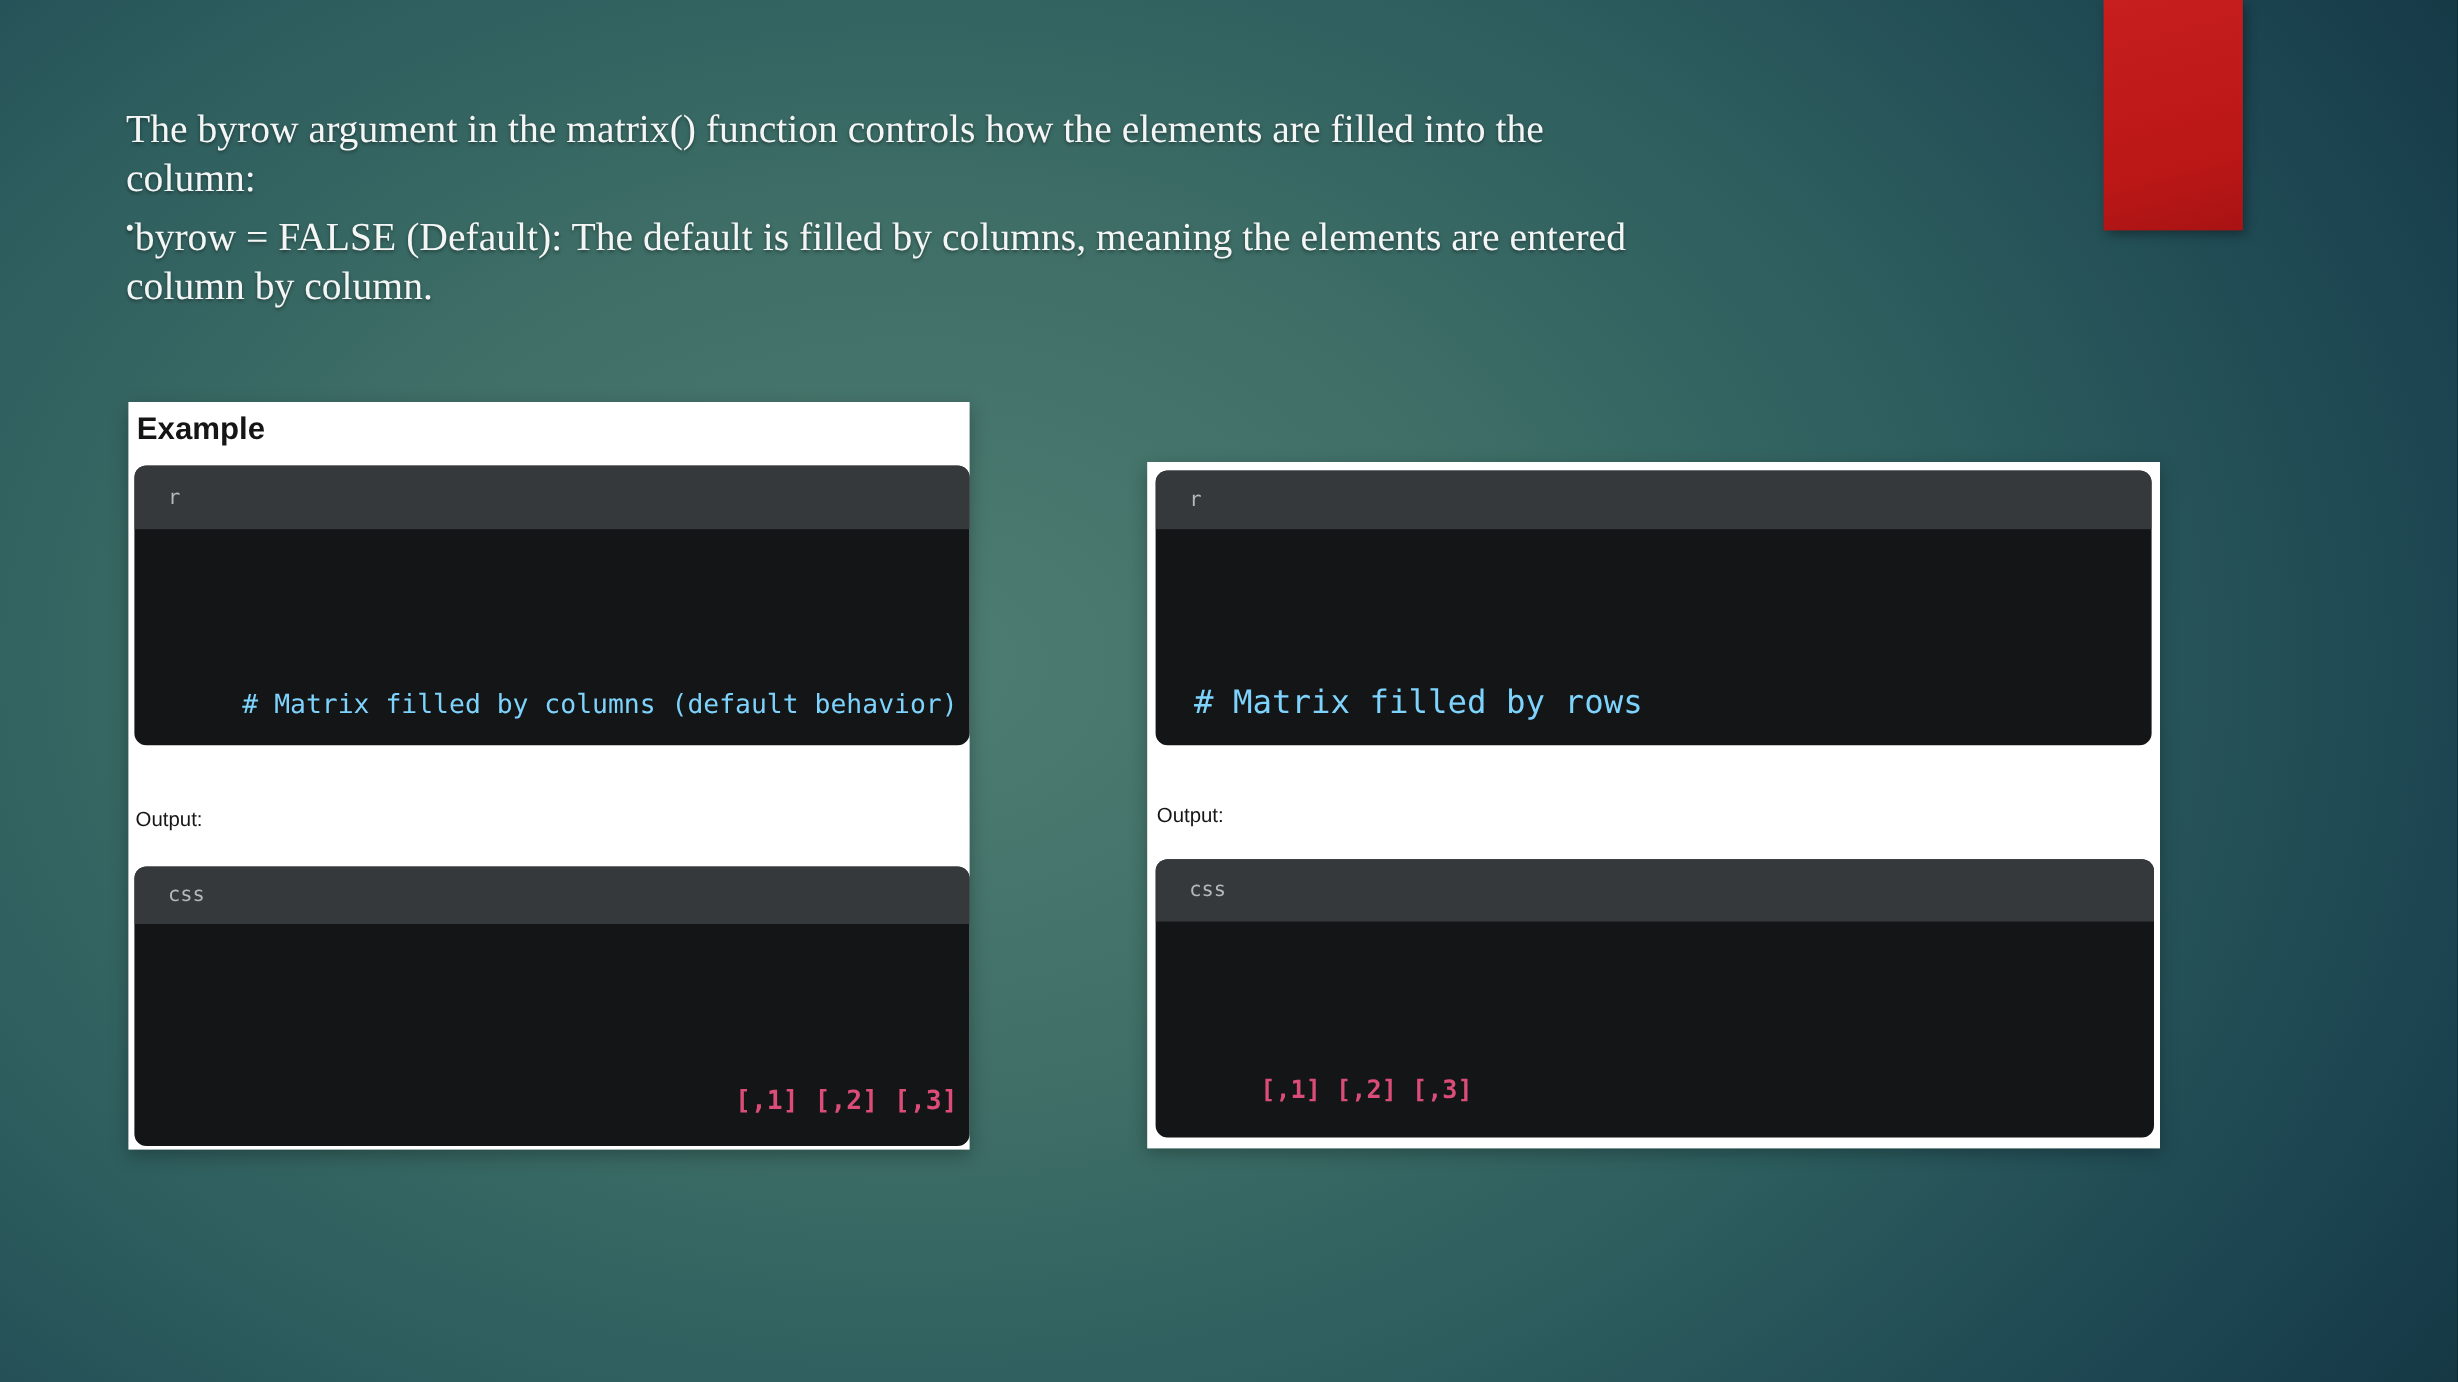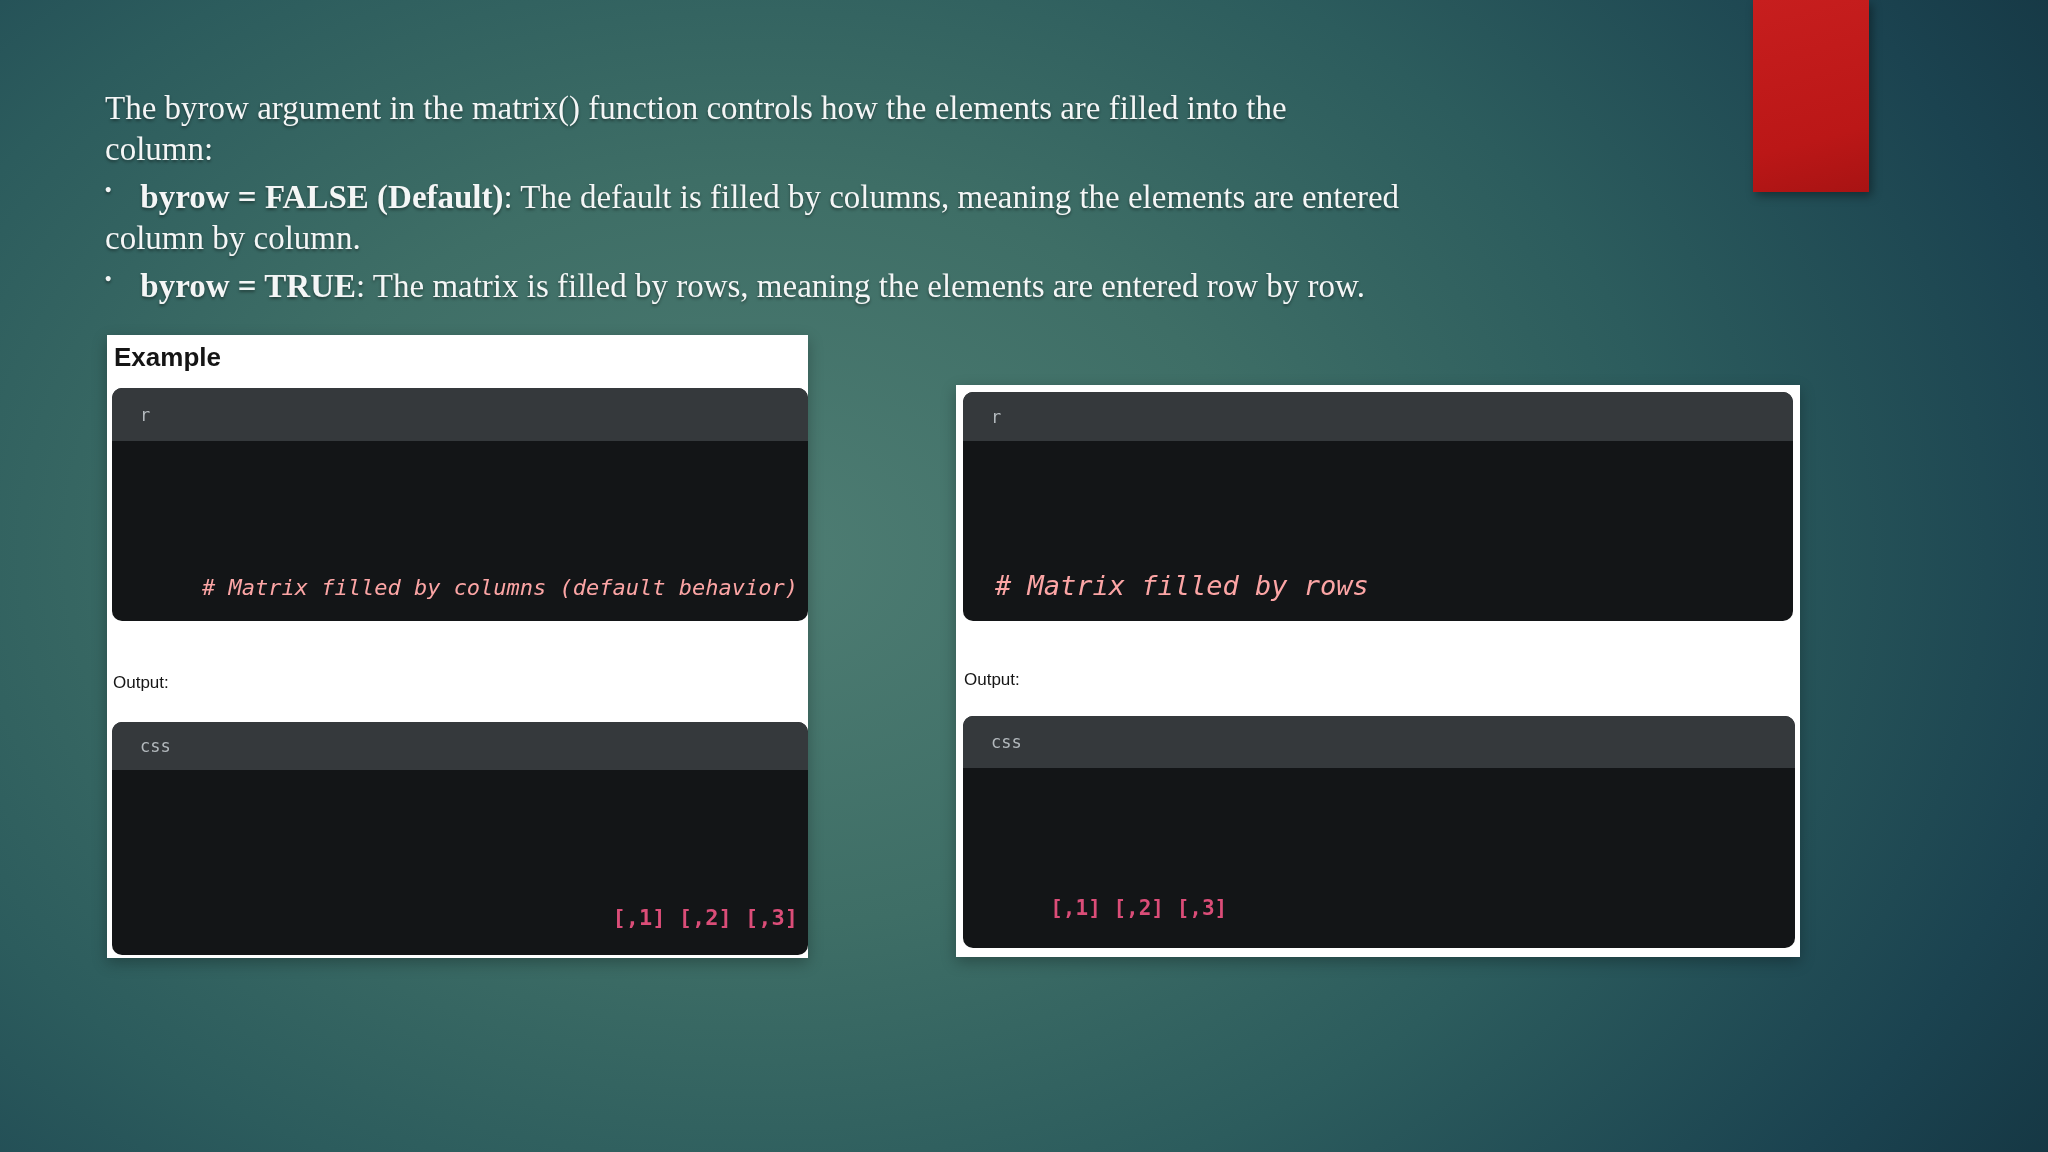--- a/index.html
+++ b/index.html
@@ -15,21 +15,21 @@
     position:absolute;left:1753px;top:0;width:116px;height:192px;
     background:linear-gradient(165deg,#c71e1e 0%,#bb1717 70%,#a81313 100%);
     box-shadow:3px 4px 9px rgba(0,0,0,.38);
   }
   
   .intro{
     position:absolute;left:105px;top:88px;width:1420px;
     font-family:"Liberation Serif",serif;font-size:33px;line-height:41px;
     color:#f4f6f6;text-shadow:0 2px 3px rgba(0,0,0,.4);
   }
-  .intro b{font-weight:700;margin-left:28px;}
+  .intro b{font-weight:400;}
   .sup{font-size:0.55em;vertical-align:super;font-weight:700;margin-right:1px;}
   
   .panel{position:absolute;background:#ffffff;box-shadow:0 5px 14px rgba(0,0,0,.28);}
   .panel-left{left:107px;top:335px;width:701px;height:623px;text-align:right;}
   .panel-right{left:956px;top:385px;width:844px;height:572px;}
   .card-title{
     position:absolute;left:7px;top:7px;
     font-size:26px;font-weight:700;color:#151515;
   }
   .out-label{position:absolute;font-size:17px;color:#161616;}
@@ -50,35 +50,34 @@
   .lang{padding-left:28px;font-size:17px;}
   .block-body{
     font-family:"DejaVu Sans Mono",monospace;white-space:pre;
     color:#e8eaec;
   }
   .body-l-code{padding:42px 10px 0 28px;font-size:22px;line-height:42px;}
   .body-r-code{padding:42px 8px 0 32px;font-size:27px;line-height:41px;}
   .body-l-out{padding:43px 10px 0 32px;font-size:22px;line-height:42px;font-weight:700;color:#db4d78;}
   .body-r-out{padding:40px 8px 0 24px;font-size:21px;line-height:40px;font-weight:700;color:#db4d78;}
   .cl{white-space:pre;}
-  .comment{color:#fca5a5;font-weight:400;font-style:italic;}
+  .comment{color:#7dd3fc;font-weight:400;}
 </style>
 </head>
 <body>
 
 <div class="stage">
 
   <div class="red-rect"></div>
 
   <div class="intro">
     <div class="iline">The byrow argument in the matrix() function controls how the elements are filled into the</div>
     <div class="iline">column:</div>
     <div class="iline"><span class="sup">•</span><b>byrow = FALSE (Default)</b><span>: The default is filled by columns, meaning the elements are entered</span></div>
     <div class="iline">column by column.</div>
-    <div class="iline"><span class="sup">•</span><b>byrow = TRUE</b><span>: The matrix is filled by rows, meaning the elements are entered row by row.</span></div>
   </div>
 
   <section class="panel panel-left">
     <div class="card-title">Example</div>
 
     <div class="block code-pos-l">
       <div class="block-head head-l-code">
         <span class="lang">r</span>
       </div>
       <div class="block-body body-l-code">

